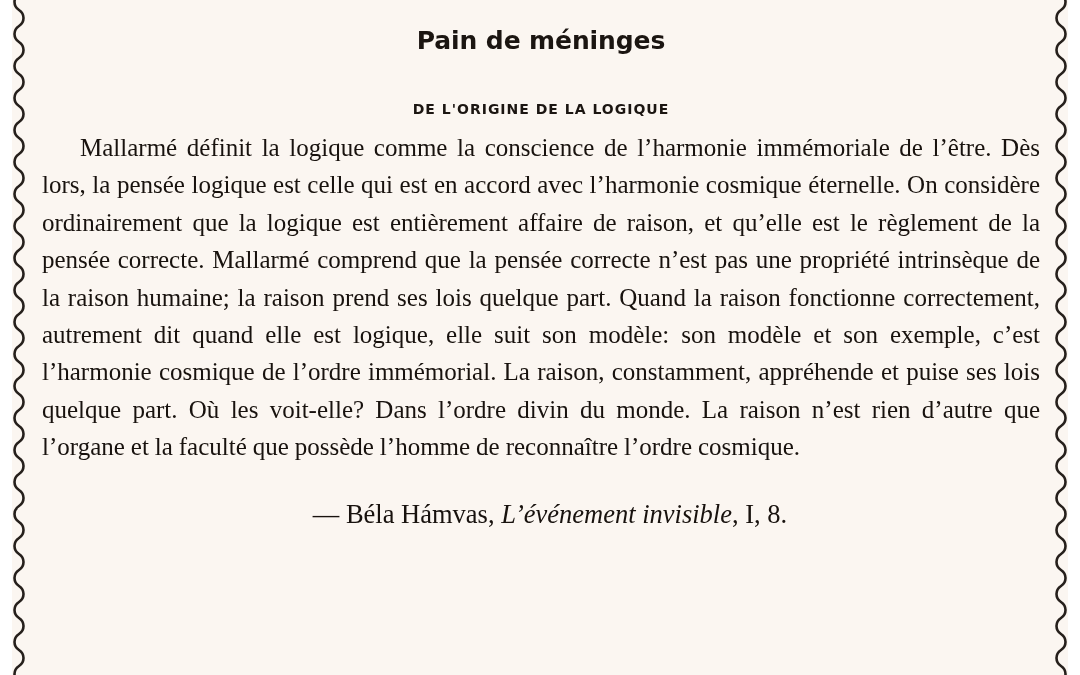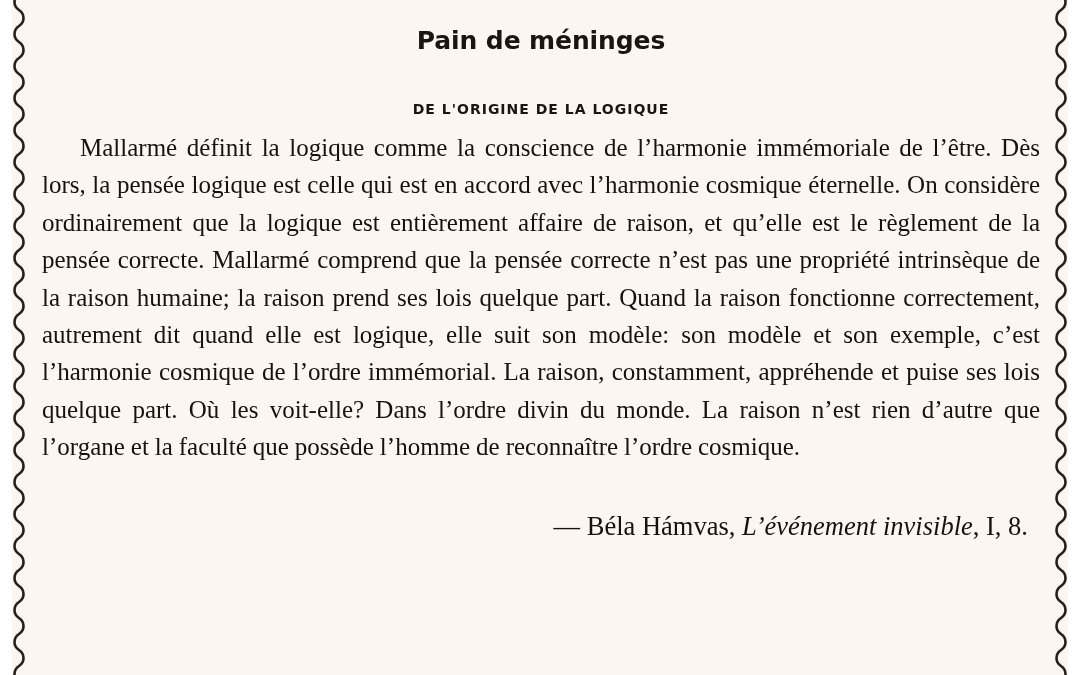--- a/index.html
+++ b/index.html
@@ -80,23 +80,23 @@
     text-indent: 38px;
     font-family: "Liberation Serif", "DejaVu Serif", serif;
     font-size: 25px;
     line-height: 37.4px;
     color: #18120e;
     hyphens: manual;
     word-spacing: -0.3px;
   }
 
   .attribution {
-    margin: 12px;
+    margin: 0;
     padding-top: 30px;
-    text-align: right;
+    text-align: center;
     text-indent: 18px;
     font-family: "Liberation Serif", "DejaVu Serif", serif;
     font-size: 26.5px;
     line-height: 37.4px;
     color: #18120e;
   }
   .attribution .work { font-style: italic; }
 </style>
 </head>
 <body>

